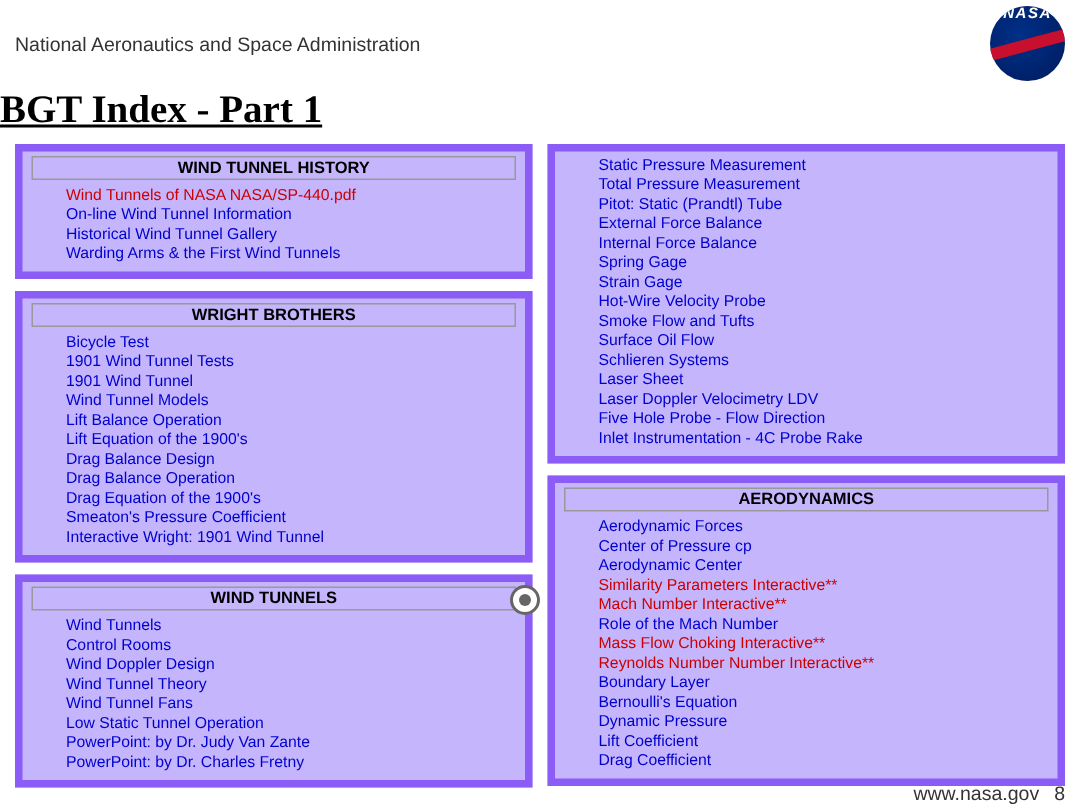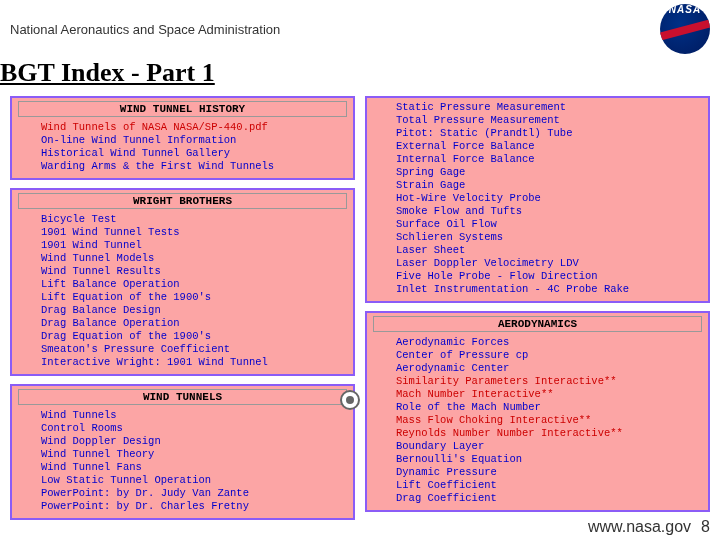--- a/index.html
+++ b/index.html
@@ -84,24 +84,23 @@
     
     #right-column {
       flex: 1;
       display: flex;
       flex-direction: column;
       gap: 8px;
     }
 
     
     .section-box {
-      border: 2px solid #8b5cf6;
+      border: 5px solid #8b5cf6;
       padding: 3px 6px 5px 6px;
-      background: #fca5a5;
-      font-family: Liberation Mono, monospace;
+      background: #c4b5fd;
     }
 
     .section-header {
       text-align: center;
       font-weight: bold;
       font-size: 11px;
       border: 1px solid #999;
       padding: 1px 4px;
       margin-bottom: 4px;
       display: inline-block;
@@ -157,21 +156,21 @@
     }
 
     
     #footer {
       position: absolute;
       bottom: 4px;
       right: 10px;
       display: flex;
       align-items: center;
       gap: 10px;
-      font-size: 16px;
+      font-size: 13px;
       color: #333;
     }
   </style>
 </head>
 <body>
 
 <div id="header">
   <span id="header-title">National Aeronautics and Space Administration</span>
   <div id="nasa-logo">
     <span id="nasa-logo-text">NASA</span>
@@ -211,23 +210,20 @@
         <li>
             <a href="#">1901 Wind Tunnel Tests</a>
           </li>
         <li>
             <a href="#">1901 Wind Tunnel</a>
           </li>
         <li>
             <a href="#">Wind Tunnel Models</a>
           </li>
         <li>
-            <a href="#">Wind Tunnel Results</a>
-          </li>
-        <li>
             <a href="#">Lift Balance Operation</a>
           </li>
         <li>
             <a href="#">Lift Equation of the 1900's</a>
           </li>
         <li>
             <a href="#">Drag Balance Design</a>
           </li>
         <li>
             <a href="#">Drag Balance Operation</a>

